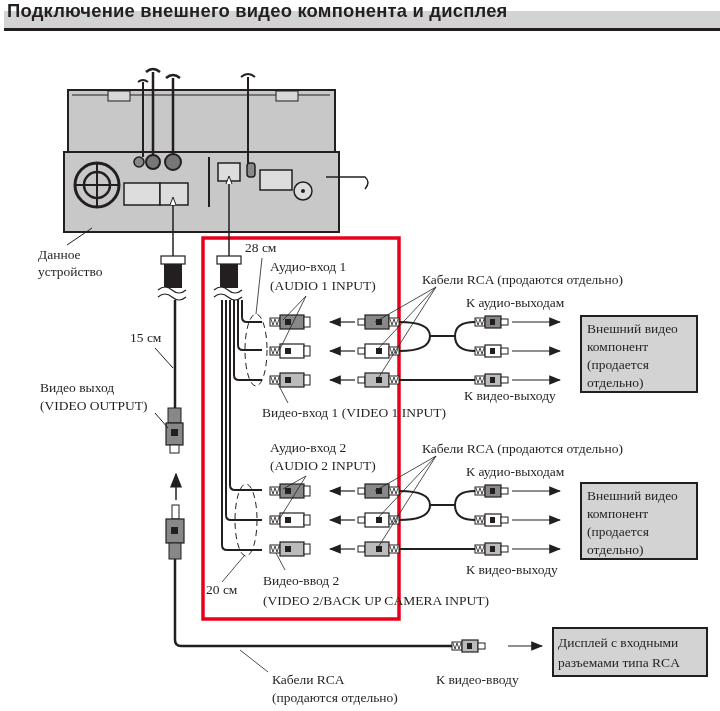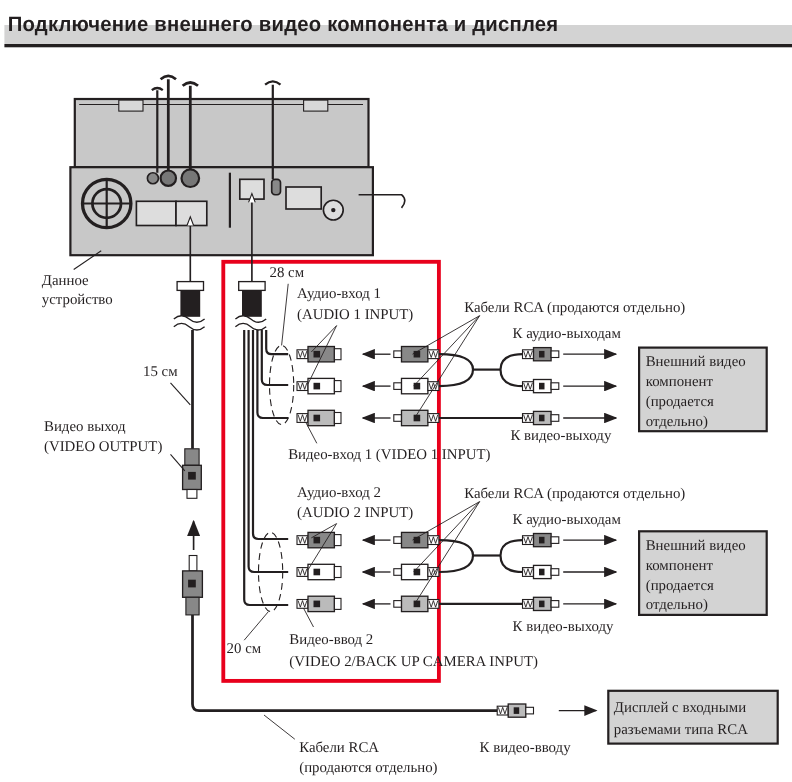--- a/index.html
+++ b/index.html
@@ -1,18 +1,18 @@
 <!DOCTYPE html>
 <html><head>
 <meta charset="utf-8">
 <style>
   html, body { margin:0; padding:0; background:#ffffff; }
   body { width:720px; height:711px; position:relative; overflow:hidden; }
   .title-bar {
-    position:absolute; left:4px; top:12px; width:716px; height:28px;
+    position:absolute; left:4px; top:0; width:716px; height:28px;
     background:linear-gradient(#ffffff 0, #ffffff 38%, #d3d3d3 38%, #d3d3d3 100%);
     border-bottom:3px solid #231f20;
   }
   .title-text {
     position:absolute; left:3px; top:0px;
     font-family:"Liberation Sans", sans-serif; font-weight:bold; font-size:19px;
     color:#231f20; letter-spacing:0.2px; white-space:nowrap;
     transform:scaleX(0.97); transform-origin:left top;
   }
   svg text { font-family:"Liberation Serif", serif; fill:#231f20; }

